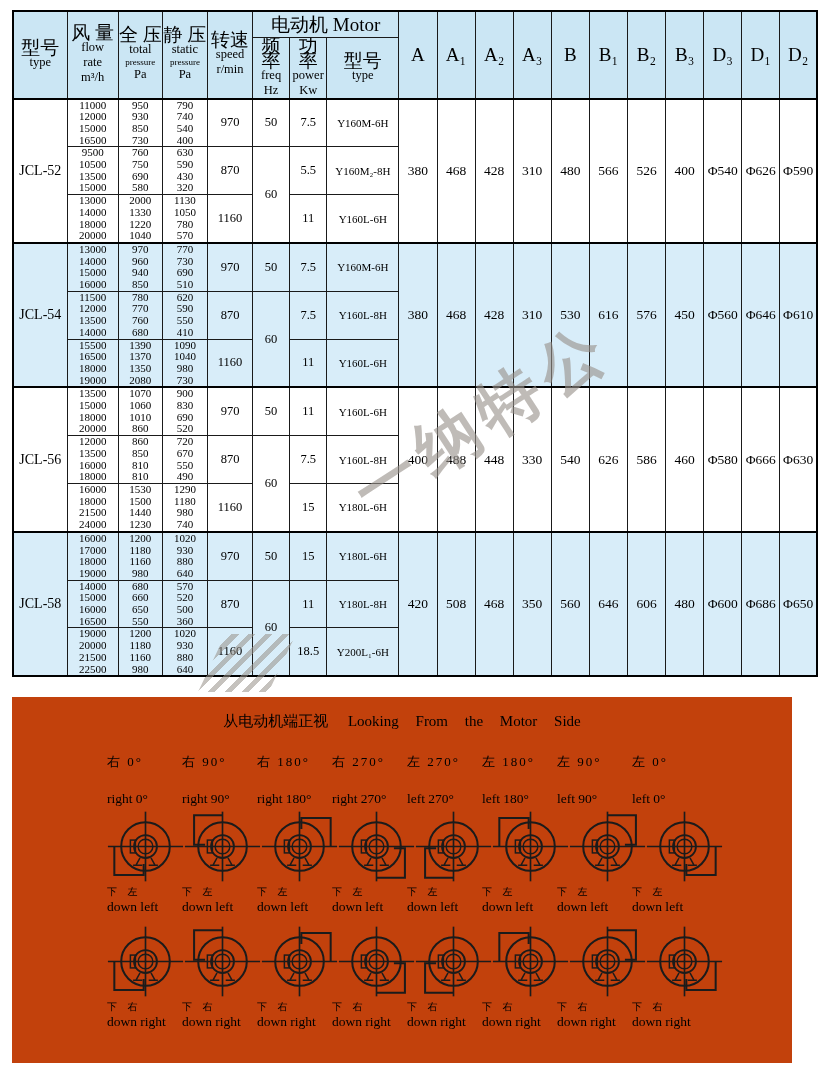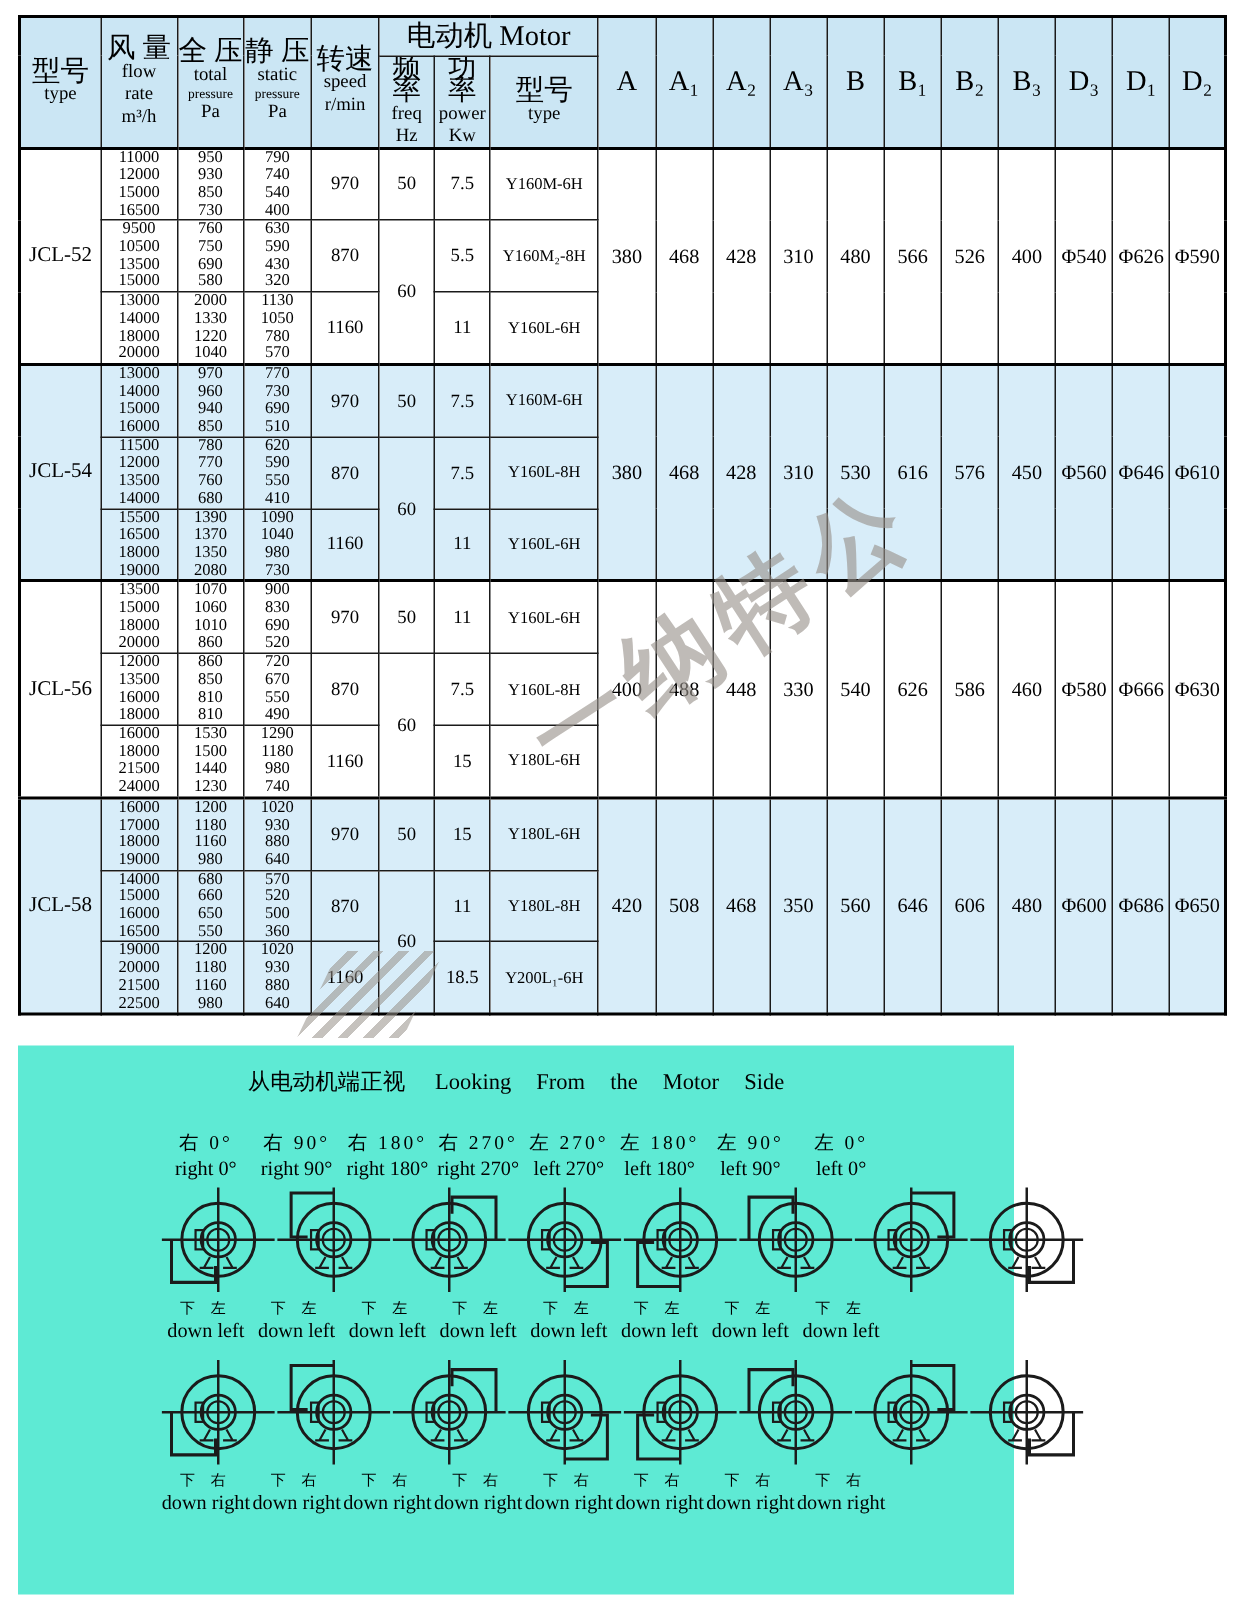--- a/index.html
+++ b/index.html
@@ -30,29 +30,29 @@
   
   .watermark-text { position:absolute; left:336px; top:462px; z-index:6;
       transform:rotate(-33deg); transform-origin:left top; white-space:nowrap;
       font-size:64px; font-weight:bold; letter-spacing:9px;
       color:rgba(152,146,138,0.62); pointer-events:none; }
   .watermark-hatch { position:absolute; left:198px; top:634px; width:98px; height:58px; z-index:6;
       background:repeating-linear-gradient(135deg, rgba(150,144,136,0.55) 0 5px, transparent 5px 12px);
       clip-path:polygon(28% 0, 100% 0, 72% 100%, 0 100%); pointer-events:none; }
 
   
-  .panel { position:absolute; left:12px; top:697px; width:664px; height:366px;
-           background:#5eead4; z-index:2; }
+  .panel { position:absolute; left:12px; top:697px; width:780px; height:366px;
+           background:#c2410c; z-index:2; }
   .panel-title { text-align:center; padding-top:15px; font-size:15px; }
   .panel-title .en { word-spacing:13px; margin-left:16px; }
   .prow { display:flex; padding:0 85px 0 95px; }
-  .pcell { flex:1; text-align:center; }
+  .pcell { flex:1; }
   .row-orient { margin-top:22px; }
   .row-orient .cn { font-size:13px; letter-spacing:2px; }
-  .row-orient .en { font-size:13.5px; }
+  .row-orient .en { font-size:13.5px;margin-top:20px; }
   .row-fans { margin-top:1px; }
   .row-dir .cn { font-size:10px; letter-spacing:4px; }
   .row-dir .en { font-size:13.5px; }
   .row-fans-2 { margin-top:8px; }
   svg.fan { display:block; margin:0 auto; }
 </style>
 </head>
 <body>
 
 <table class="spec-table">

